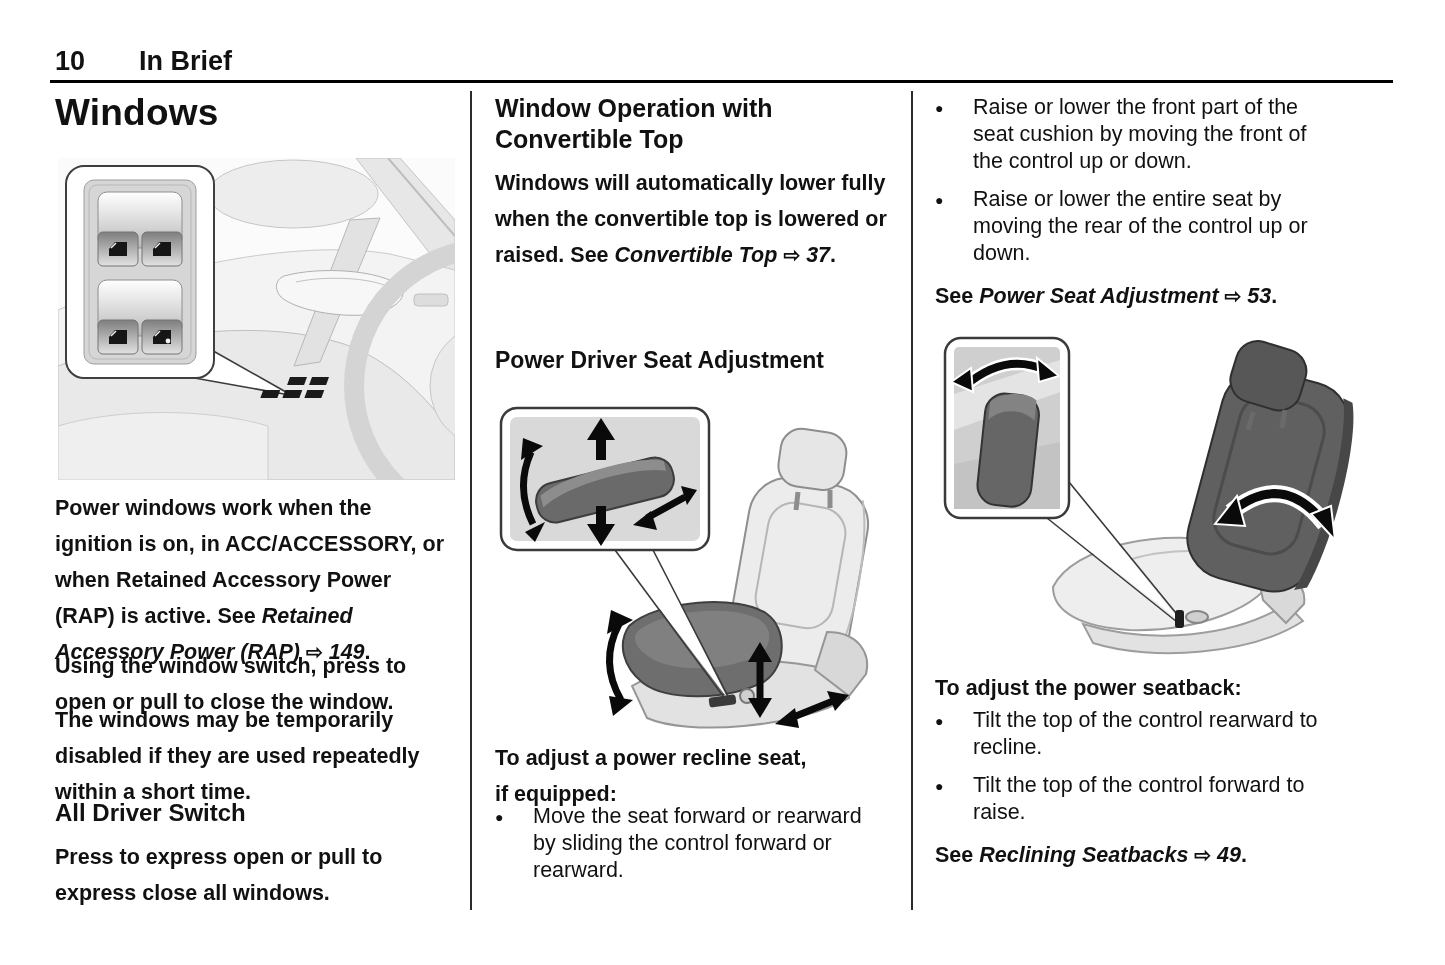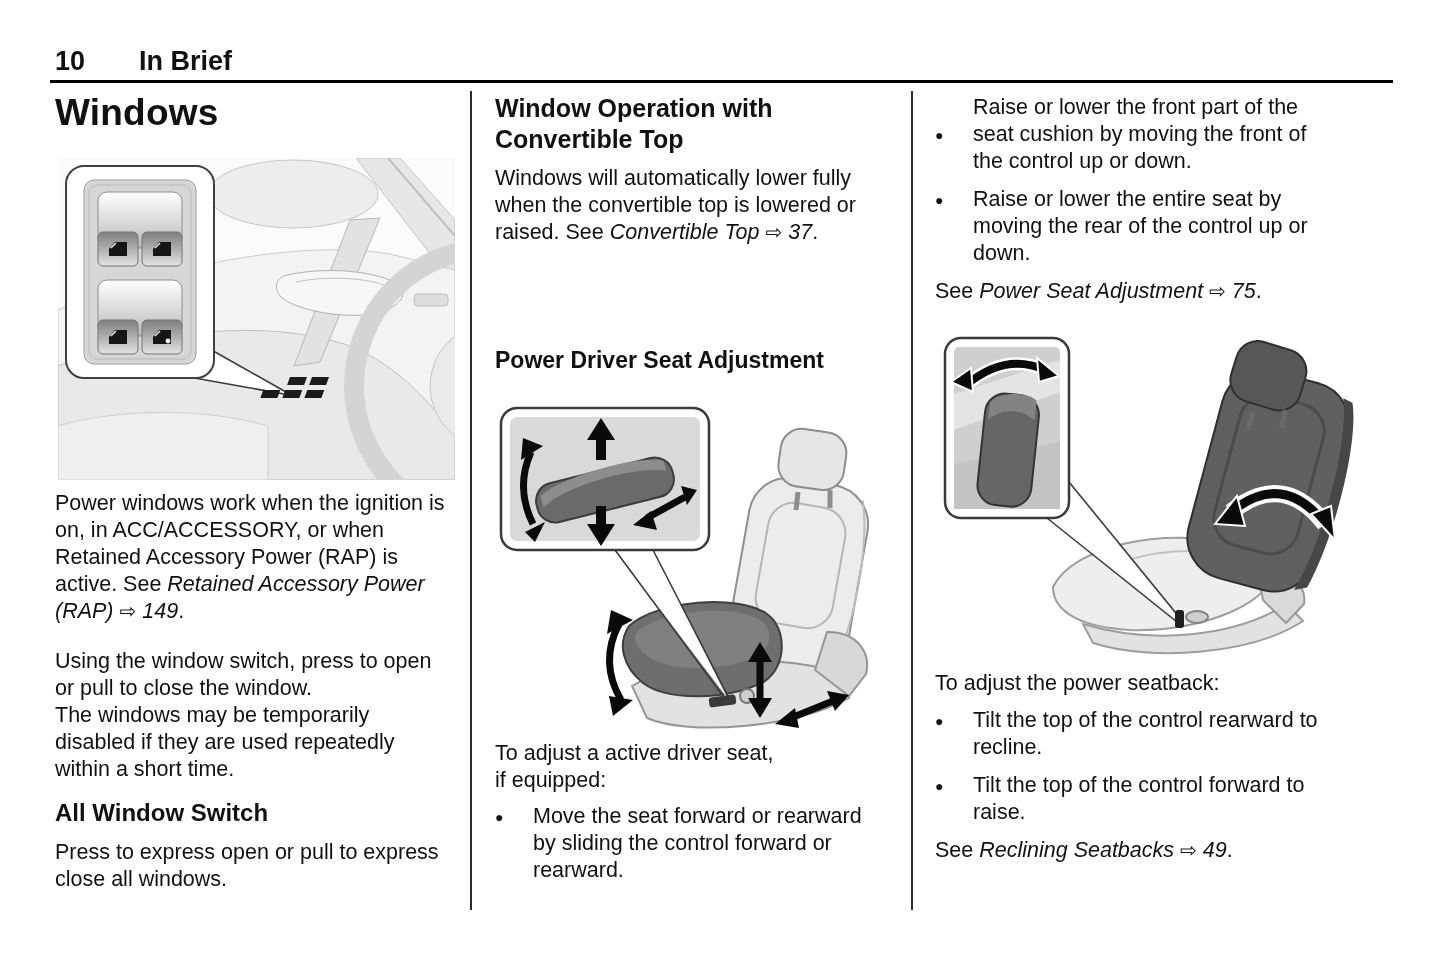--- a/index.html
+++ b/index.html
@@ -7,21 +7,21 @@
         font-family:"Liberation Sans", sans-serif;color:#111;overflow:hidden;}
   .abs{position:absolute;}
   .pgnum{font-size:27px;font-weight:bold;}
   .secttl{font-size:27px;font-weight:bold;}
   .hrule{background:#000;height:3px;}
   .vrule{background:#2b2b2b;width:2px;}
   .h1{font-size:37px;font-weight:bold;letter-spacing:.2px;}
   .h2{font-size:25px;font-weight:bold;line-height:31px;}
   .hbig{font-size:30px;font-weight:bold;}
   .h3{font-size:23px;font-weight:bold;}
-  .p{font-size:21.5px;line-height:27px;}
+  .p{font-size:21.5px;line-height:36px;font-weight:bold;}
   .ref{font-style:italic;}
   .arr{font-style:normal;font-size:20px;}
   .li{display:flex;font-size:21.5px;line-height:27px;}
   .li::before{content:"\25CF";flex:0 0 38px;font-size:14px;line-height:27px;padding-top:1px;}
   .li .t{max-width:352px;}
   .li.w340 .t{max-width:340px;}
   figure{margin:0;}
   svg{display:block;}
 </style>
 </head>
@@ -99,21 +99,21 @@
       <circle cx="110" cy="183" r="2.4" fill="#f0f0f0"></circle>
     </svg>
   </figure>
 
   <div class="abs p" style="left:55px;top:490px;width:392px;">
     <span>Power windows work when the ignition is on, in ACC/ACCESSORY, or when Retained Accessory Power (RAP) is active. See </span><span class="ref">Retained Accessory Power (RAP)</span> <span class="arr">⇨</span> <span class="ref">149</span><span>.</span>
   </div>
 
   <div class="abs p" style="left:55px;top:648px;width:392px;">Using the window switch, press to open or pull to close the window.</div>
   <div class="abs p" style="left:55px;top:702px;width:400px;">The windows may be temporarily disabled if they are used repeatedly within a short time.</div>
-  <div class="abs h3" style="left:55px;top:799px;font-size:24px;">All Window Switch</div>
+  <div class="abs h3" style="left:55px;top:799px;font-size:24px;">All Driver Switch</div>
   <div class="abs p" style="left:55px;top:839px;width:392px;">Press to express open or pull to express close all windows.</div>
 
   <div class="abs h2" style="left:495px;top:93px;width:412px;">Window Operation with Convertible Top</div>
 
   <div class="abs p" style="left:495px;top:165px;width:404px;">
     <span>Windows will automatically lower fully when the convertible top is lowered or raised. See </span><span class="ref">Convertible Top</span> <span class="arr">⇨</span> <span class="ref">37</span><span>.</span>
   </div>
 
   <div class="abs h3" style="left:495px;top:347px;">Power Driver Seat Adjustment</div>
 
@@ -163,35 +163,35 @@
       <path d="M34,48 Q18,84 36,120" fill="none" stroke="#0a0a0a" stroke-width="7"></path>
       <polygon points="26,34 46,42 24,56" fill="#0a0a0a"></polygon>
       <polygon points="28,128 48,118 38,138" fill="#0a0a0a"></polygon>
       <path d="M150,114 L188,93" stroke="#0a0a0a" stroke-width="7"></path>
       <polygon points="136,121 154,107 160,126" fill="#0a0a0a"></polygon>
       <polygon points="200,86 184,82 190,101" fill="#0a0a0a"></polygon>
     </svg>
   </figure>
 
   <div class="abs p" style="left:495px;top:740px;width:404px;">
-    <span>To adjust a active driver seat,</span><br>
+    <span>To adjust a power recline seat,</span><br>
     <span>if equipped:</span>
   </div>
   <div class="abs li w340" style="left:495px;top:803px;width:412px;">
     <span class="t">Move the seat forward or rearward by sliding the control forward or rearward.</span>
   </div>
 
-  <div class="abs li" style="left:935px;top:94px;width:400px;align-items:center;">
+  <div class="abs li" style="left:935px;top:94px;width:400px;">
     <span class="t">Raise or lower the front part of the seat cushion by moving the front of the control up or down.</span>
   </div>
   <div class="abs li" style="left:935px;top:186px;width:400px;">
     <span class="t">Raise or lower the entire seat by moving the rear of the control up or down.</span>
   </div>
   <div class="abs p" style="left:935px;top:278px;width:440px;">
-    <span>See </span><span class="ref">Power Seat Adjustment</span> <span class="arr">⇨</span> <span class="ref">75</span><span>.</span>
+    <span>See </span><span class="ref">Power Seat Adjustment</span> <span class="arr">⇨</span> <span class="ref">53</span><span>.</span>
   </div>
 
   <figure class="abs" style="left:933px;top:332px;" aria-label="seatback-recline-control-and-reclined-seat">
     <svg width="502" height="328" viewBox="0 0 502 328">
 
       <path d="M120,255 C140,214 232,194 302,213 L342,240 C332,276 262,300 196,298 C150,295 120,281 120,255 Z" fill="#eeeeee" stroke="#9d9d9d" stroke-width="2"></path>
       <path d="M150,292 C220,313 302,305 354,272 L370,289 C320,322 220,330 160,311 Z" fill="#e2e2e2" stroke="#9d9d9d" stroke-width="2"></path>
       <path d="M324,238 C354,233 374,252 371,272 L353,291 L330,268 Z" fill="#d9d9d9" stroke="#999999" stroke-width="2"></path>
       <path d="M178,236 C210,218 268,214 300,226" stroke="#c2c2c2" stroke-width="2" fill="none"></path>
 

